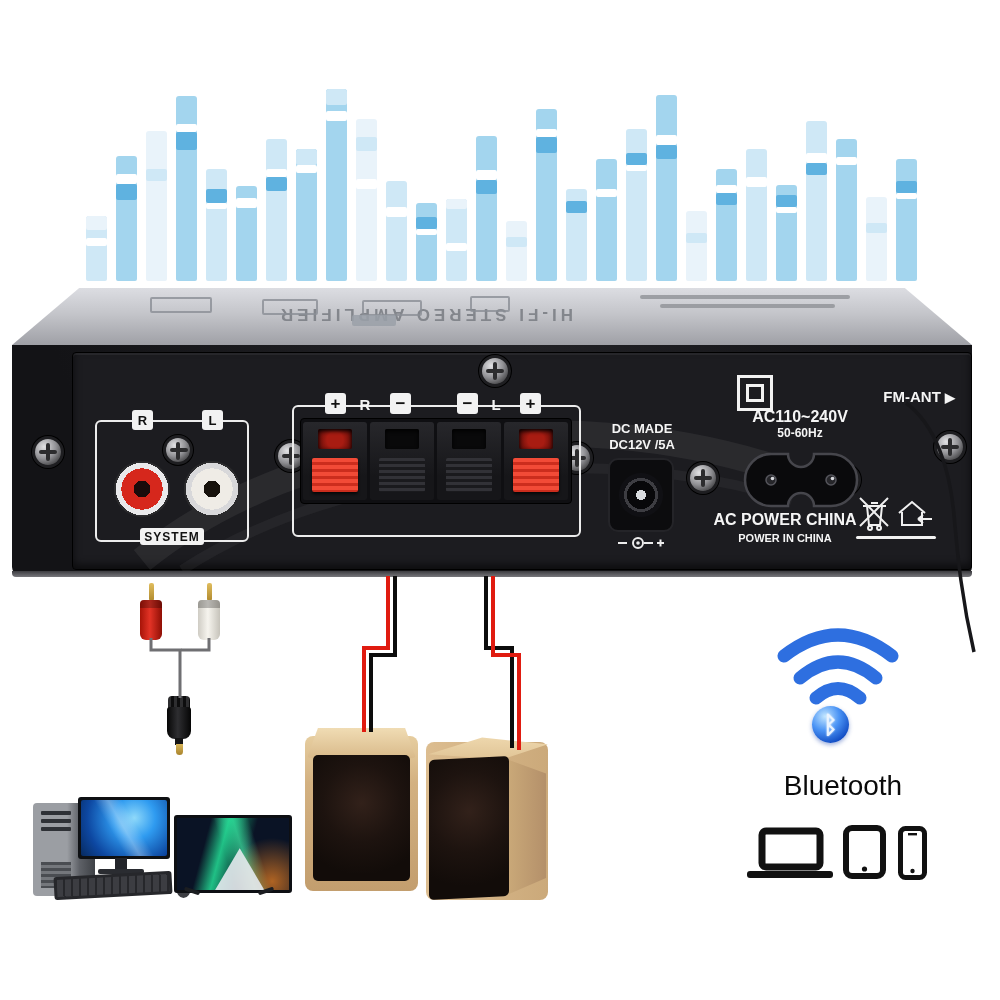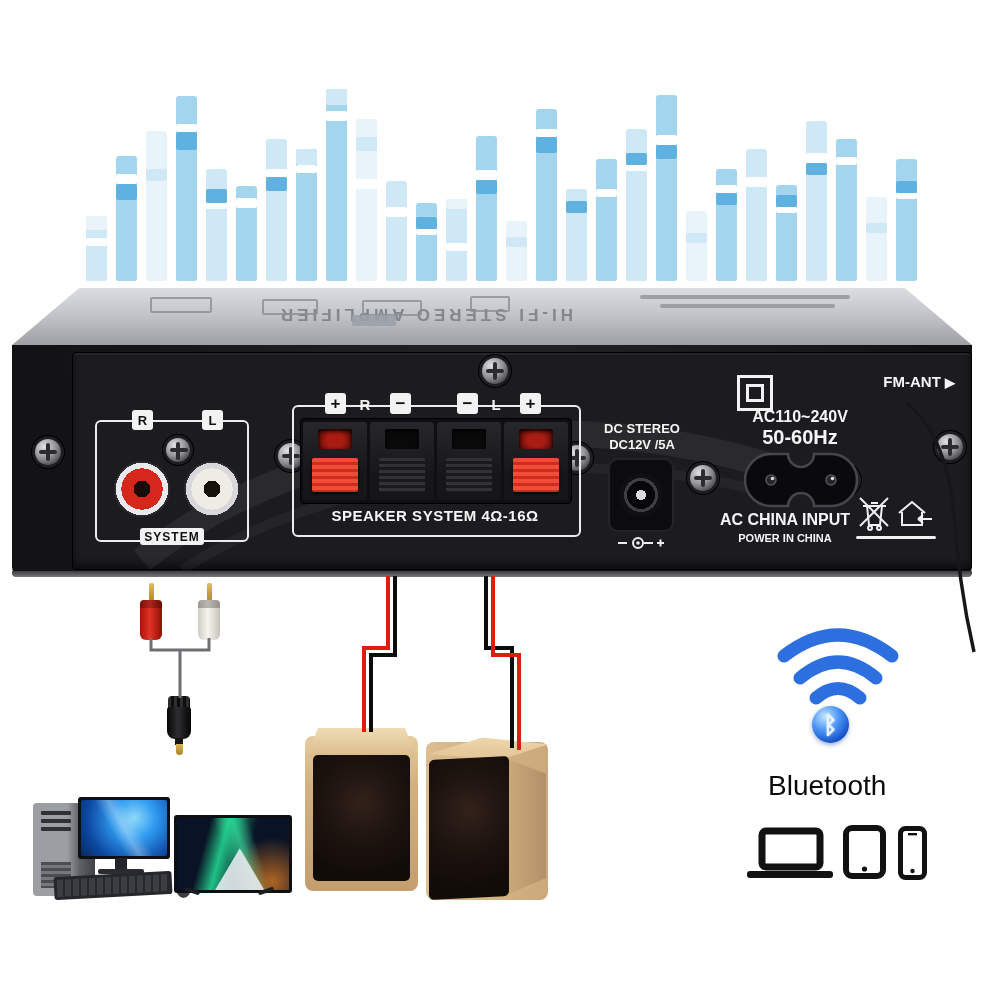--- a/index.html
+++ b/index.html
@@ -115,21 +115,21 @@
   .tv-leg{position:absolute;width:16px;height:4px;background:#1b1d21;border-radius:2px;}
 
   
   .spk{position:absolute;}
   .spk .box{position:absolute;border-radius:8px;}
   .spk .topf{position:absolute;}
   .spk .grille{position:absolute;border-radius:5px;
        background:radial-gradient(circle at 50% 38%,#32211a 0%,#1d130f 42%,#120c09 78%);}
 
   
-  .bt-caption{position:absolute;color:#0a0a0a;font-size:28px;}
+  .bt-caption{position:absolute;color:#0a0a0a;font-size:28px;text-align:center;}
   .bt-badge{position:absolute;width:37px;height:37px;border-radius:50%;
        background:radial-gradient(circle at 35% 28%,#c2e6ff 0%,#4b94f5 40%,#0d47c0 80%,#082a7e 100%);
        box-shadow:0 2px 4px rgba(40,80,180,.45);display:flex;align-items:center;justify-content:center;}
   .bt-badge span{color:#eaf4ff;font-size:24px;font-weight:bold;line-height:1;text-shadow:0 0 2px #fff;}
   .devicon{position:absolute;}
 </style>
 </head>
 <body>
 
 <div class="stage">
@@ -293,49 +293,48 @@
       </div>
       <div class="sp-mod" style="left:136px;top:3px;">
         <div class="sp-win"></div>
           <div class="sp-clip dark"></div>
       </div>
       <div class="sp-mod" style="left:203px;top:3px;">
         <div class="sp-win red"></div>
           <div class="sp-clip red"></div>
       </div>
     </div>
-    <div class="panel-text" style="left:288px;top:162px;width:270px;font-size:15px;letter-spacing:.5px;">SPEAKER SYSTEM 4Ω-16Ω</div>
-
-    <div class="panel-text" style="left:580px;top:76px;width:100px;font-size:13px;">DC STEREO</div>
+
+    <div class="panel-text" style="left:580px;top:76px;width:100px;font-size:13px;">DC MADE</div>
     <div class="panel-text" style="left:580px;top:92px;width:100px;font-size:13px;">DC12V /5A</div>
     <div class="dc-jack" style="left:596px;top:113px;"></div>
     <svg width="48" height="16" style="position:absolute;left:605px;top:190px;">
       <g stroke="#ededed" stroke-width="2" fill="none">
         <line x1="1" y1="8" x2="10" y2="8"></line>
         <circle cx="21" cy="8" r="5"></circle>
         <line x1="27" y1="8" x2="36" y2="8"></line>
         <line x1="40" y1="8" x2="47" y2="8"></line>
         <line x1="43.5" y1="4.5" x2="43.5" y2="11.5"></line>
       </g>
       <circle cx="21" cy="8" r="1.8" fill="#ededed"></circle>
     </svg>
 
     <div class="classii" style="left:725px;top:30px;">
         <div></div>
       </div>
     <div class="panel-text" style="left:713px;top:63px;width:150px;font-size:16px;">AC110~240V</div>
-    <div class="panel-text" style="left:713px;top:81px;width:150px;font-size:20px;">50-60Hz</div>
+    <div class="panel-text" style="left:713px;top:81px;width:150px;font-size:12px;">50-60Hz</div>
     <svg width="128" height="60" style="position:absolute;left:725px;top:105px;">
       <path d="M34,4 h17 a11,11 0 0 0 26,0 h17 a26,26 0 0 1 0,52 h-17 a11,11 0 0 0 -26,0 h-17 a26,26 0 0 1 0,-52 z" fill="#0a0a0c" stroke="#46464c" stroke-width="2.5"></path>
       <circle cx="34" cy="30" r="5" fill="#26262a" stroke="#55555c" stroke-width="1.5"></circle>
       <circle cx="94" cy="30" r="5" fill="#26262a" stroke="#55555c" stroke-width="1.5"></circle>
       <circle cx="35.5" cy="28.5" r="1.8" fill="#d8dade"></circle>
       <circle cx="95.5" cy="28.5" r="1.8" fill="#d8dade"></circle>
     </svg>
-    <div class="panel-text" style="left:688px;top:166px;width:170px;font-size:16px;">AC CHINA INPUT</div>
+    <div class="panel-text" style="left:688px;top:166px;width:170px;font-size:16px;">AC POWER CHINA</div>
     <div class="panel-text" style="left:688px;top:187px;width:170px;font-size:11px;">POWER IN CHINA</div>
     <svg width="32" height="38" style="position:absolute;left:846px;top:150px;">
       <g stroke="#f0f0f0" stroke-width="2" fill="none">
         <path d="M9,11 h15 l-2,19 h-11 z"></path>
         <line x1="5" y1="11" x2="28" y2="11"></line>
         <path d="M13,8 h7"></path>
         <circle cx="12" cy="33" r="2"></circle>
           <circle cx="21" cy="33" r="2"></circle>
         <line x1="2" y1="3" x2="30" y2="31"></line>
         <line x1="30" y1="3" x2="2" y2="31"></line>
@@ -343,21 +342,21 @@
     </svg>
     <svg width="40" height="32" style="position:absolute;left:882px;top:153px;">
       <g stroke="#f0f0f0" stroke-width="2" fill="none">
         <path d="M5,15 L18,4 L31,15"></path>
         <path d="M8,14 V27 h20 V14"></path>
         <path d="M38,21 h-14 m0,0 l5,-4 m-5,4 l5,4"></path>
       </g>
     </svg>
     <div class="underbar" style="left:844px;top:191px;width:80px;height:3px;"></div>
 
-    <div class="panel-text" style="left:838px;top:28px;width:105px;font-size:15px;text-align:right;">
+    <div class="panel-text" style="left:838px;top:43px;width:105px;font-size:15px;text-align:right;">
       <span>FM-ANT</span>
       <span style="font-size:13px;">▶</span>
     </div>
   </div>
   <div class="amp-base"></div>
 
   <svg width="1000" height="1000" style="position:absolute;left:0;top:0;pointer-events:none;z-index:6;">
     <path d="M906,403 C936,425 950,470 954,515 S962,600 974,652" fill="none" stroke="#17171a" stroke-width="3.5"></path>
     <path d="M151,638 L151,650 L180,650 L180,698" fill="none" stroke="#6f6f72" stroke-width="3"></path>
     <path d="M209,638 L209,650 L181,650" fill="none" stroke="#6f6f72" stroke-width="3"></path>

